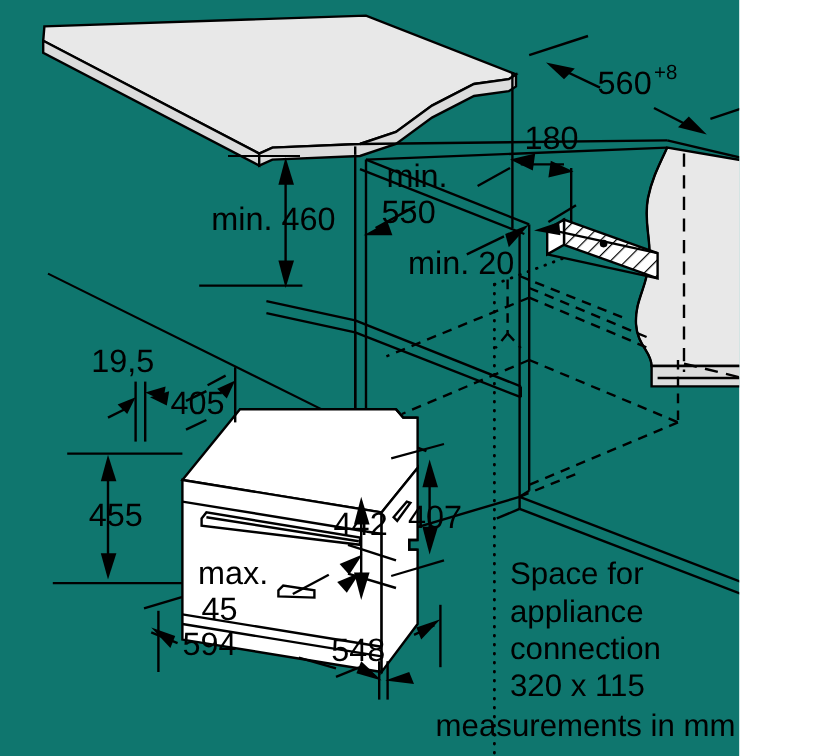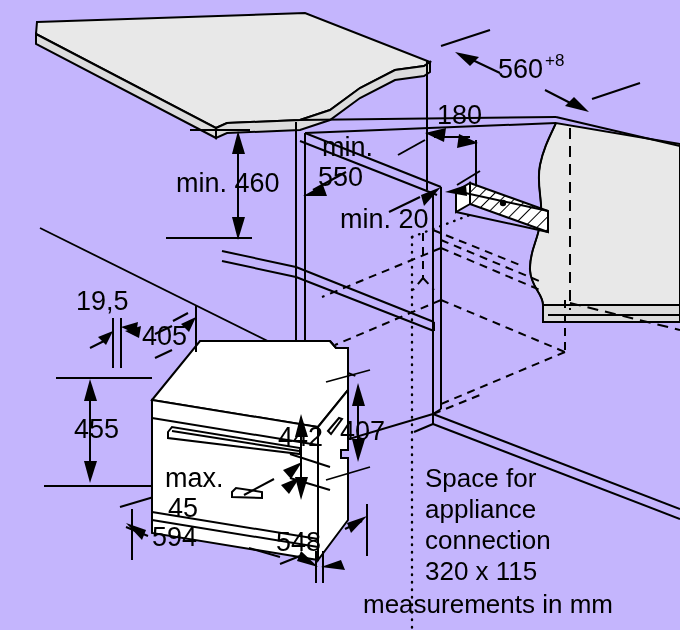--- a/index.html
+++ b/index.html
@@ -2,23 +2,23 @@
 <html><head>
 <meta charset="utf-8">
 <style>
   html, body {
     margin: 0;
     padding: 0;
     background: #ffffff;
   }
   #page {
     position: relative;
-    width: 680px;
+    width: 616px;
     height: 630px;
-    background: #c4b5fd;
+    background: #0f766e;
     overflow: hidden;
     font-family: "Liberation Sans", sans-serif;
   }
   svg.drawing {
     position: absolute;
     left: 0;
     top: 0;
     width: 680px;
     height: 630px;
     display: block;

